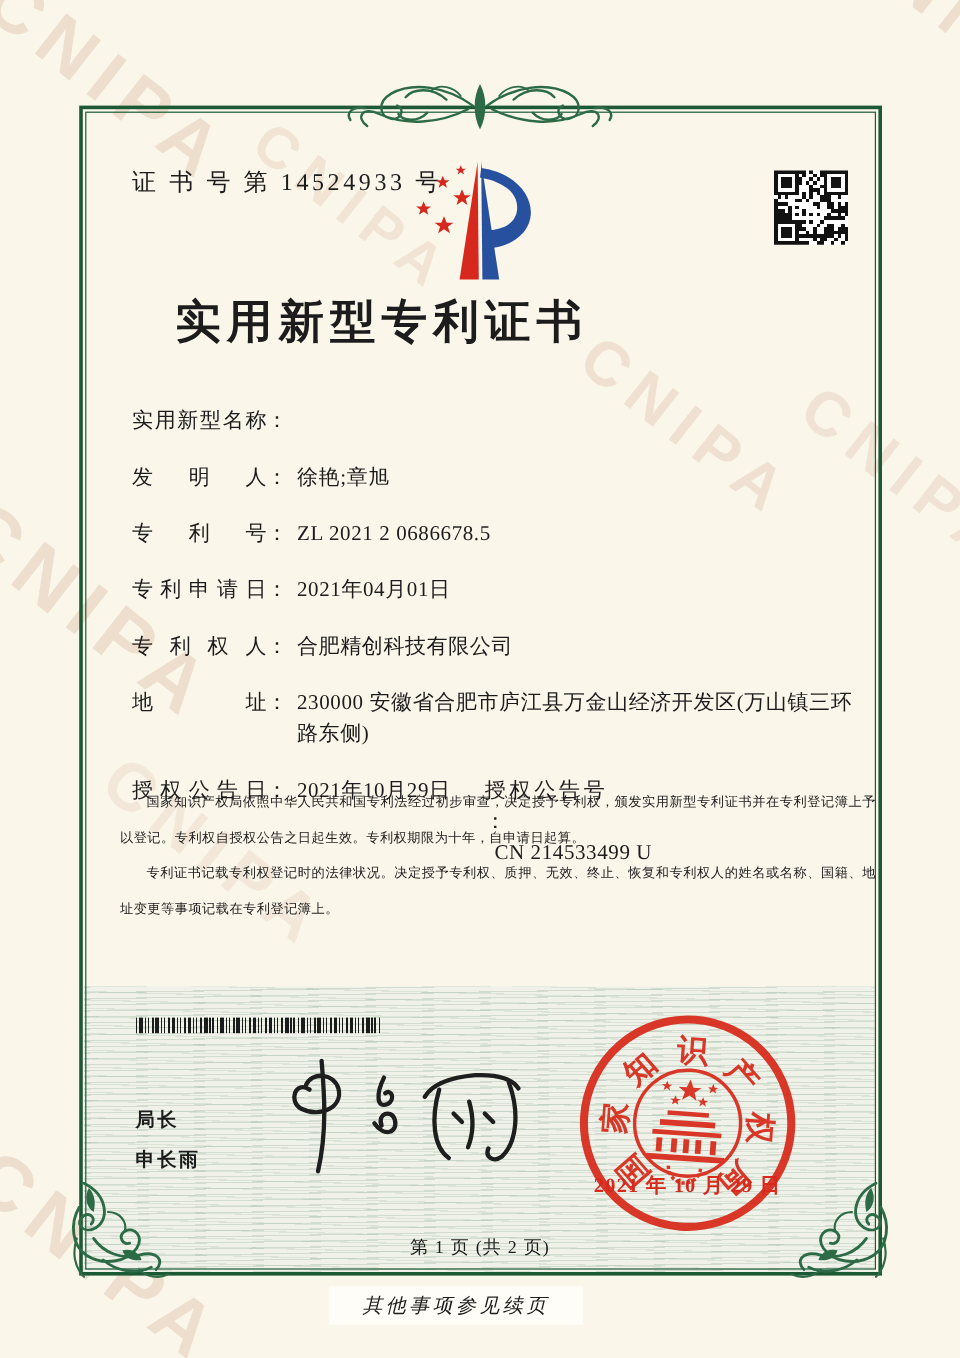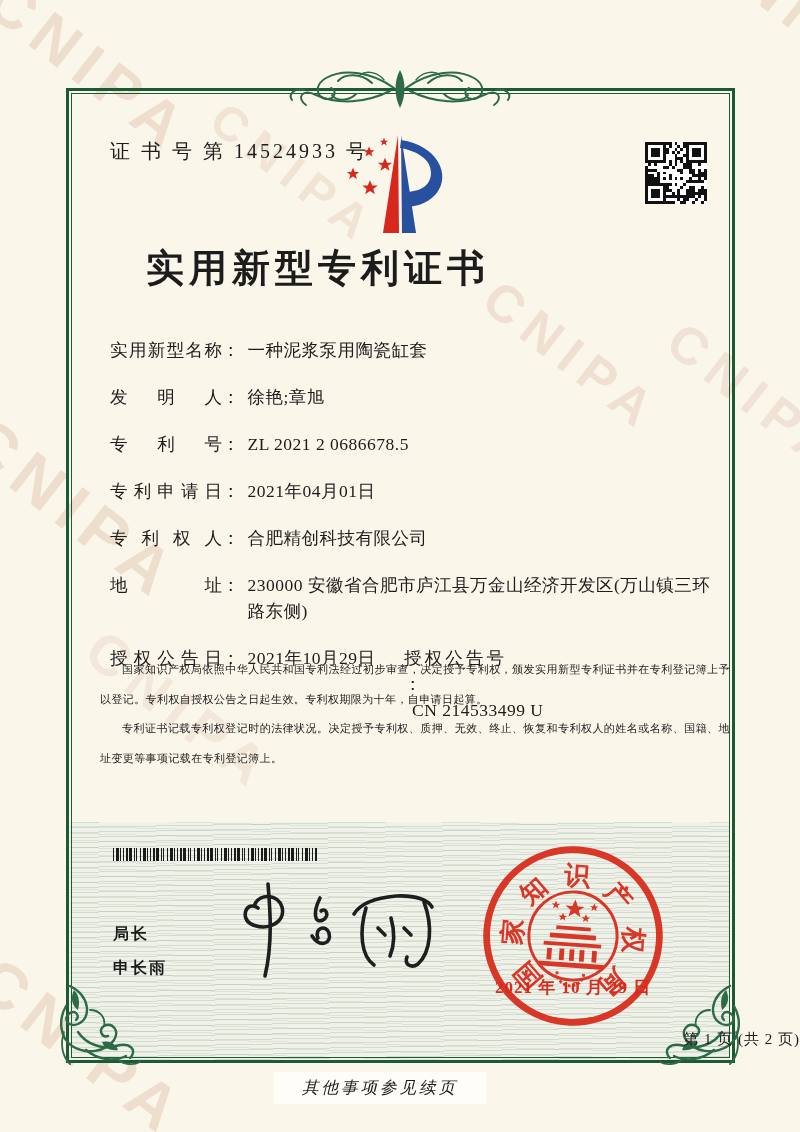--- a/index.html
+++ b/index.html
@@ -76,21 +76,21 @@
     font-family:"Liberation Sans","DejaVu Sans",sans-serif;
     font-weight:bold; font-size:16px; line-height:34px; letter-spacing:2px;
   }
   .signature{ position:absolute; left:228px; top:880px; }
   .seal{ position:absolute; left:477px; top:840px; width:192px; height:192px; }
   .seal-date{
     position:absolute; left:480px; top:976px; width:186px; text-align:center;
     color:#d8291a; font-weight:bold; font-size:17px; letter-spacing:1px;
   }
   .page-num{
-    position:absolute; left:0; top:1030px; width:800px; text-align:right;
+    position:absolute; left:0; top:1030px; width:800px; text-align:center;
     font-size:15px; letter-spacing:1px;
   }
   .continuation{
     position:absolute; left:0; top:1072px; width:760px; text-align:center;font-style:italic;
   }
   .continuation span{
     display:inline-block; background:#fffdf8; padding:5px 28px;
     font-size:16.5px; letter-spacing:3px;
   }
 </style>
@@ -325,21 +325,20 @@
       <rect x="16" y="20" width="1" height="1" fill="#111"></rect>
       <rect x="19" y="20" width="1" height="1" fill="#111"></rect>
     </svg>
 
   <div class="title">实用新型专利证书</div>
 
   <div class="fields">
     <div class="frow">
       <span class="flabel">实用新型名称</span>
         <span class="fcolon">：</span>
-      <span class="fvalue">一种泥浆泵用陶瓷缸套</span>
     </div>
     <div class="frow">
       <span class="flabel">发明人</span>
         <span class="fcolon">：</span>
       <span class="fvalue">徐艳;章旭</span>
     </div>
     <div class="frow">
       <span class="flabel">专利号</span>
         <span class="fcolon">：</span>
       <span class="fvalue">ZL 2021 2 0686678.5</span>

